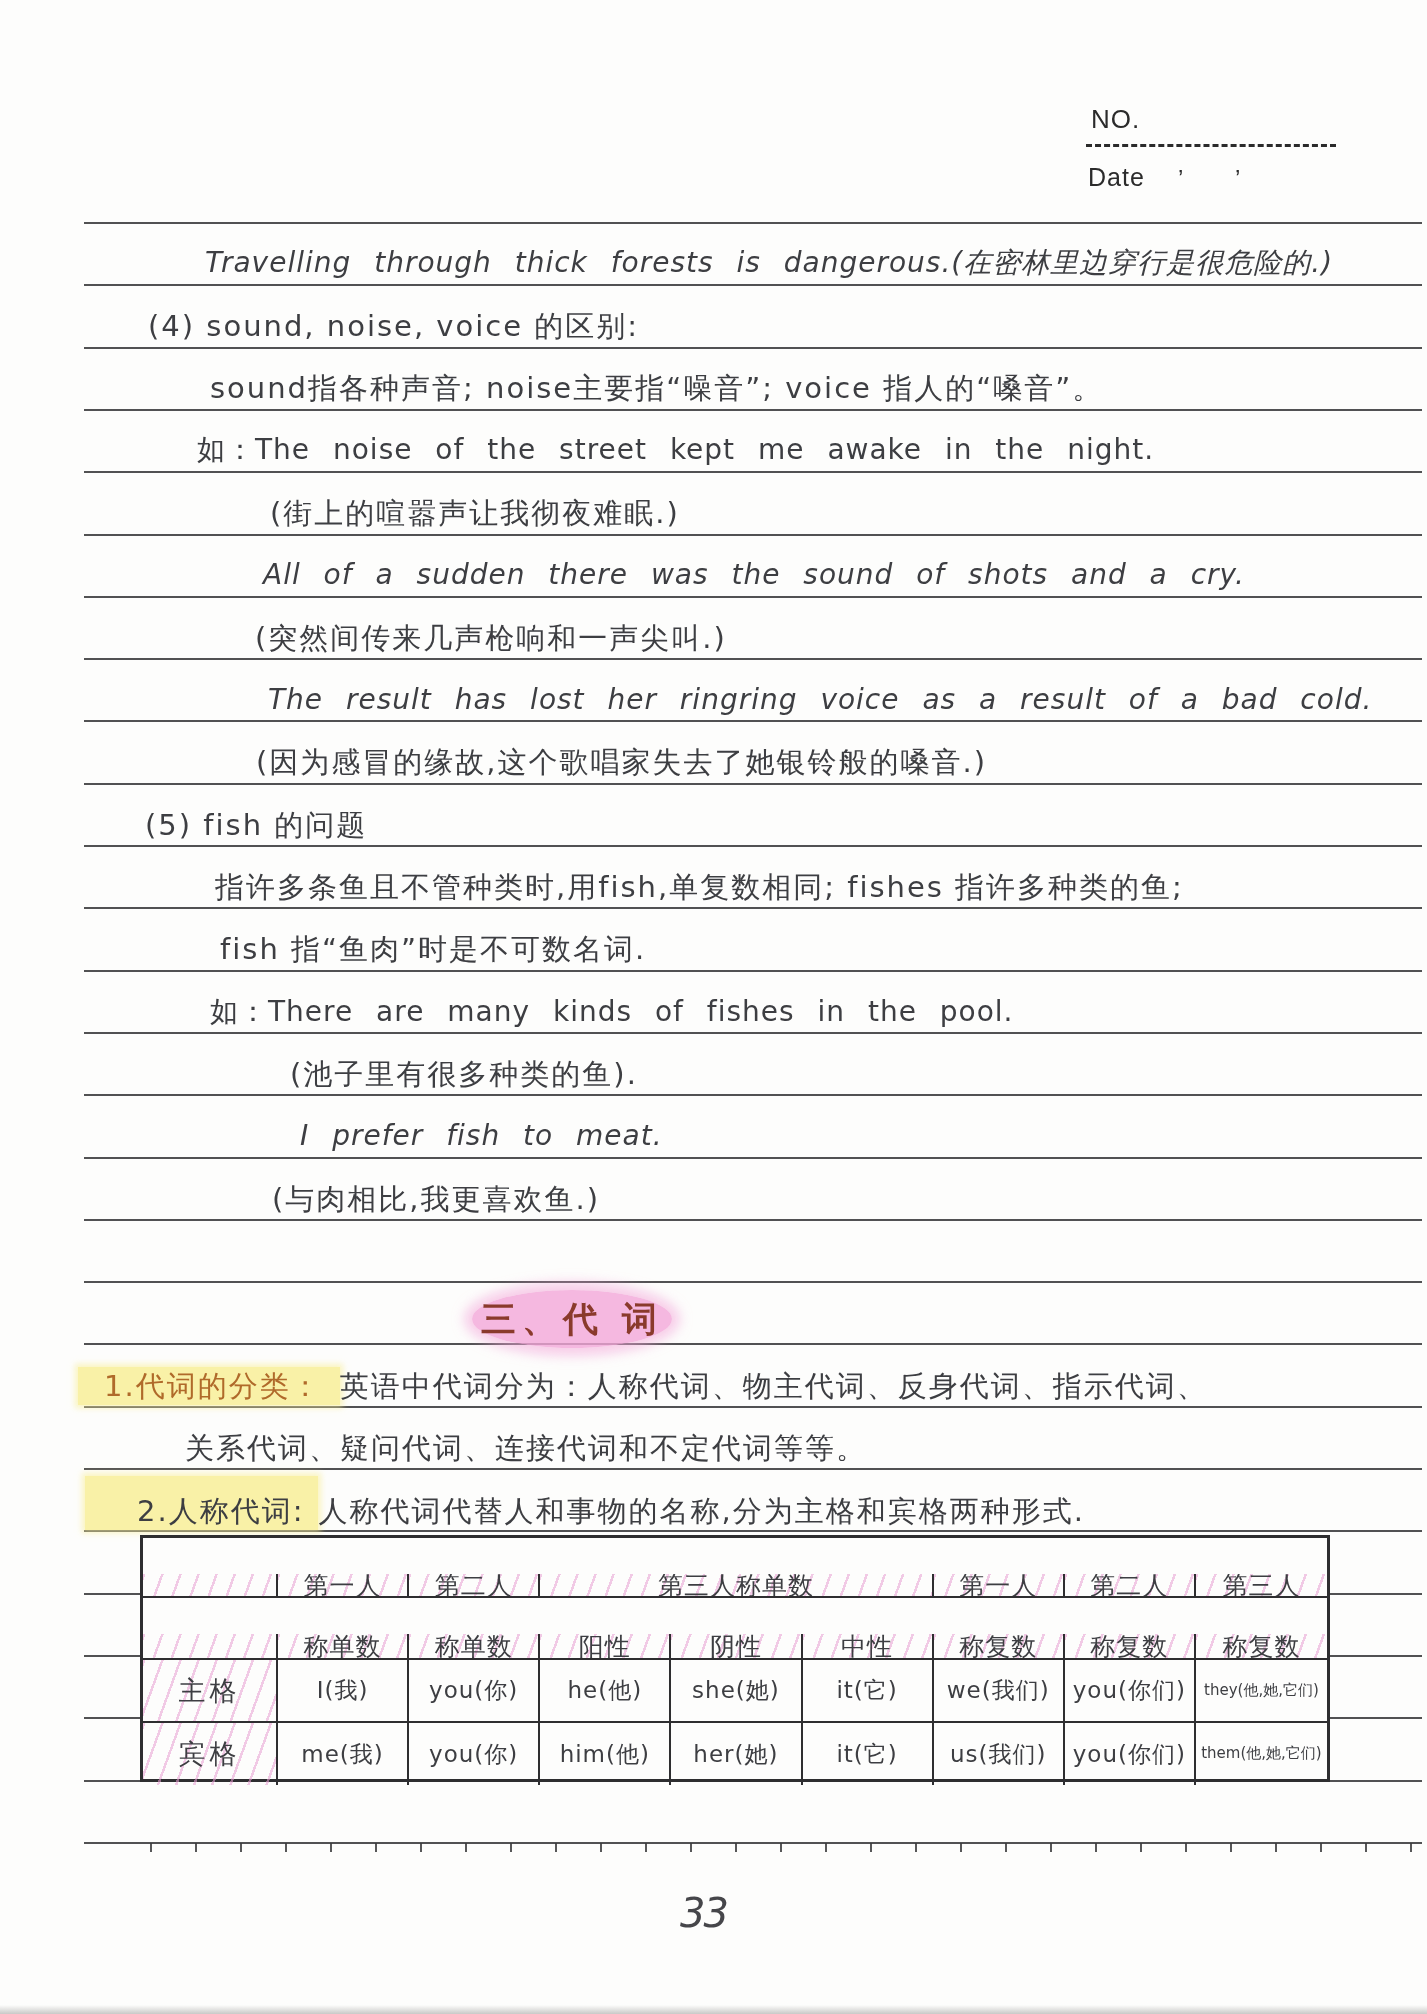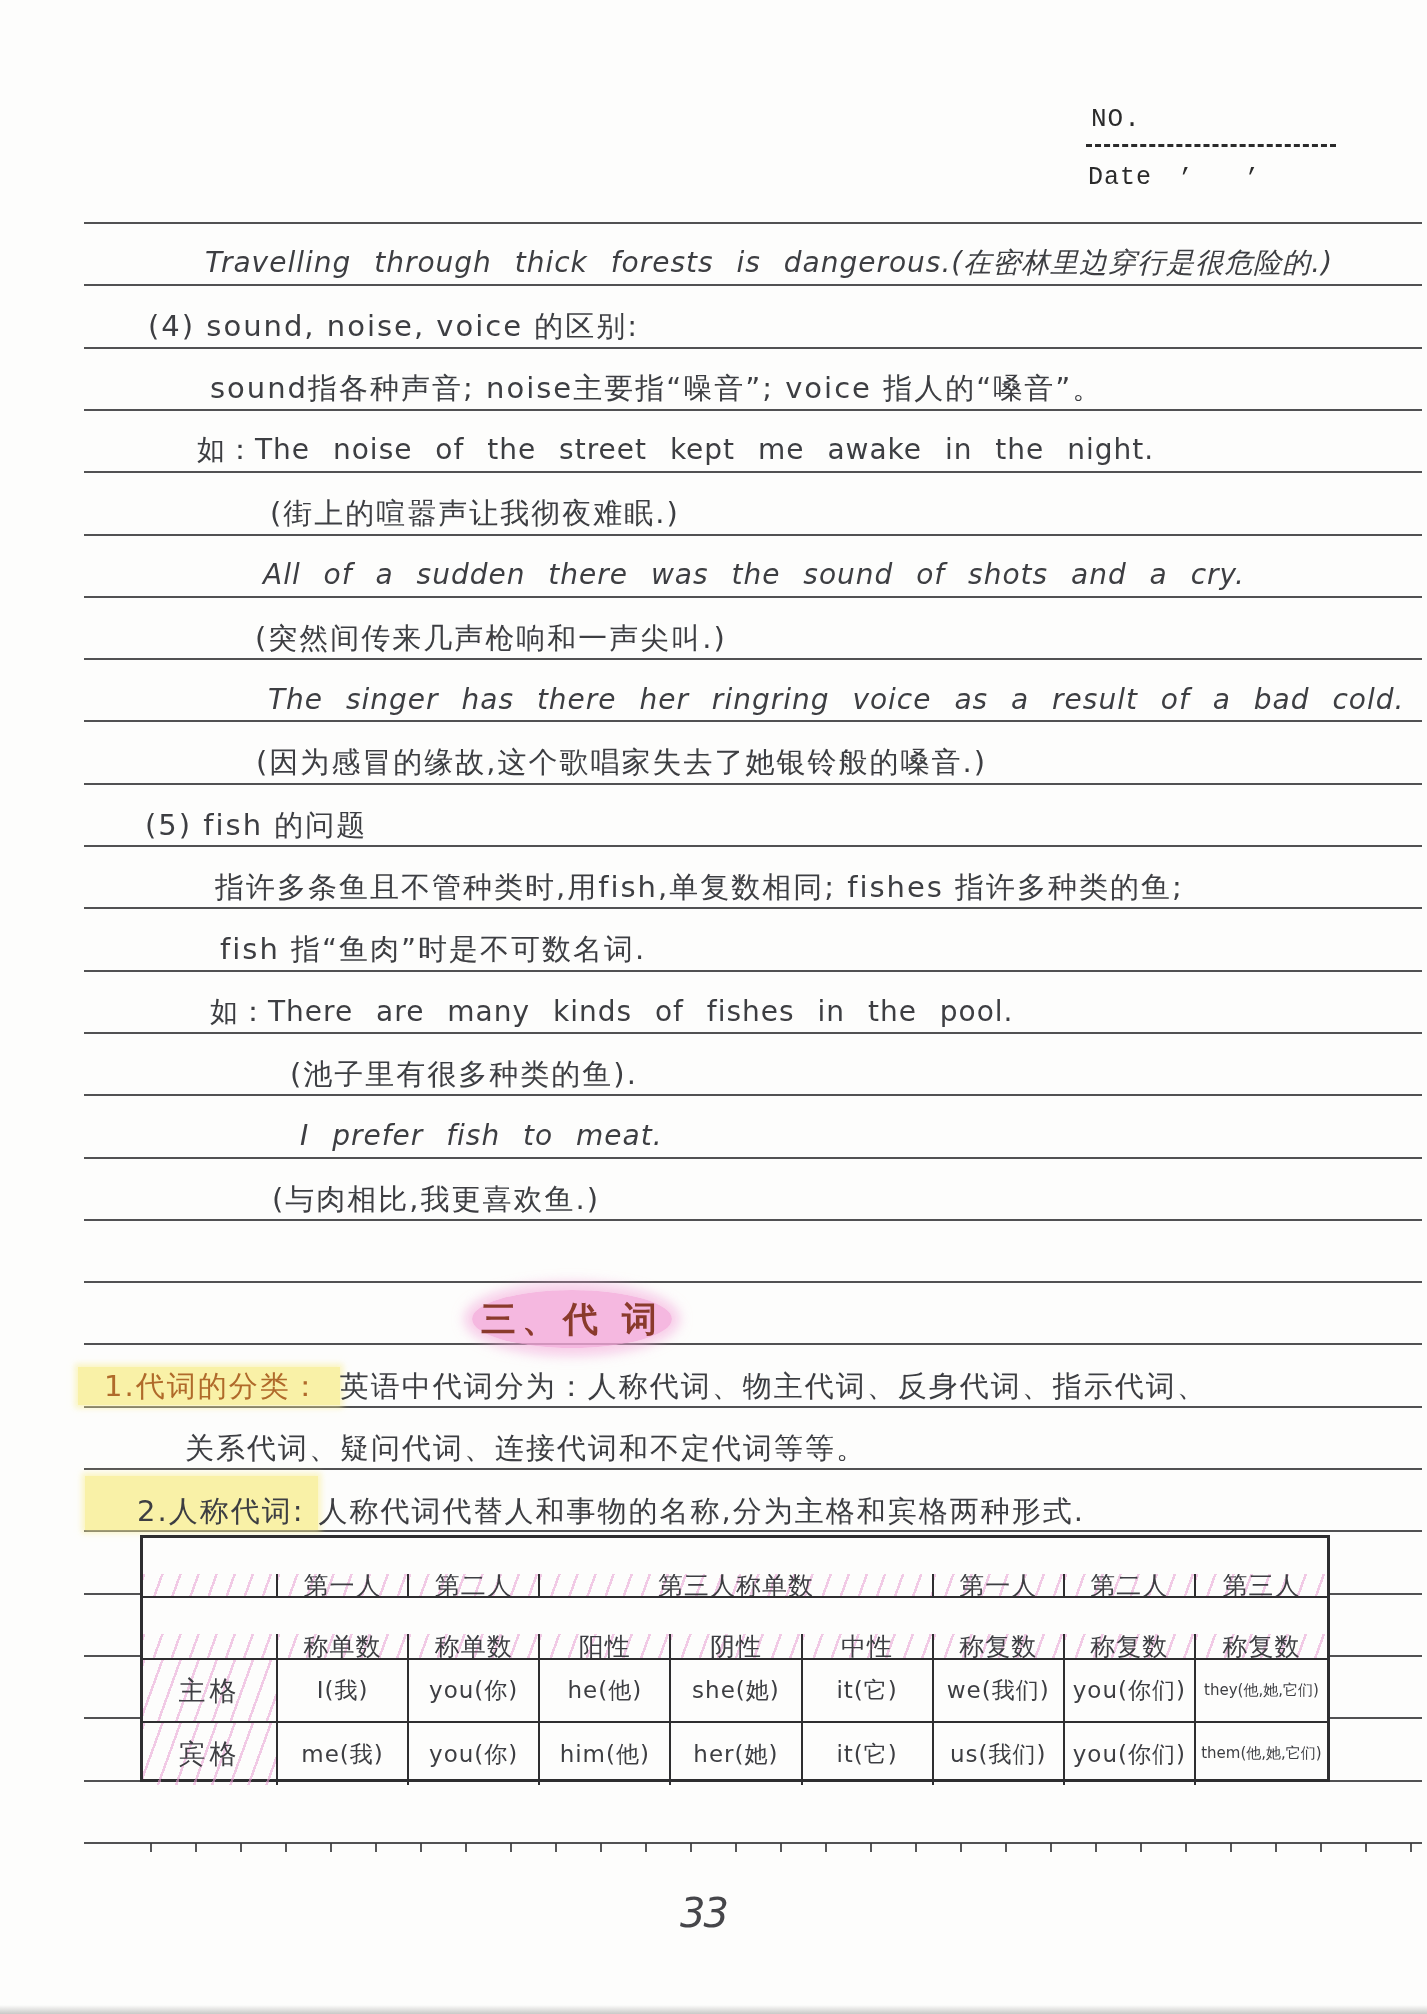--- a/index.html
+++ b/index.html
@@ -5,21 +5,21 @@
   html,body{margin:0;padding:0;background:#e8e8e6;}
   .page{
     position:relative;
     width:1427px;height:2014px;
     background:#fdfdfc;
     overflow:hidden;
     font-family:"DejaVu Sans",sans-serif;
     color:#3d3e42;
   }
   
-  .print{position:absolute;font-family:Liberation Mono, monospace;color:#2b2b2b;}
+  .print{position:absolute;font-family:Liberation Sans, sans-serif;color:#2b2b2b;}
   .no-label{left:1091px;top:104px;font-size:26px;letter-spacing:1px;}
   .dashed-line{position:absolute;left:1086px;top:144px;width:250px;border-top:3px dashed #2b2b2b;}
   .date-label{left:1088px;top:163px;font-size:25px;letter-spacing:1px;}
   .date-dots{left:1178px;top:165px;font-size:24px;letter-spacing:52px;color:#2b2b2b;}
   
   .rules{
     position:absolute;left:84px;top:222px;width:1338px;height:1624px;
     background:repeating-linear-gradient(to bottom,#3a3a3c 0 2px,transparent 2px 62.3px);
     opacity:.88;
   }
@@ -95,21 +95,21 @@
   <div class="rules"></div>
   <div class="rule-ticks"></div>
 
   <div class="hw en" style="left:205px;top:243px">Travelling through thick forests is dangerous.(在密林里边穿行是很危险的.)</div>
   <div class="hw" style="left:148px;top:306px">(4) sound, noise, voice 的区别:</div>
   <div class="hw" style="left:210px;top:368px">sound指各种声音; noise主要指“噪音”; voice 指人的“嗓音”。</div>
   <div class="hw en" style="left:197px;top:430px;font-style:normal">如：The noise of the street kept me awake in the night.</div>
   <div class="hw" style="left:270px;top:493px">(街上的喧嚣声让我彻夜难眠.)</div>
   <div class="hw en" style="left:263px;top:555px">All of a sudden there was the sound of shots and a cry.</div>
   <div class="hw" style="left:255px;top:618px">(突然间传来几声枪响和一声尖叫.)</div>
-  <div class="hw en" style="left:268px;top:680px">The singer has there her ringring voice as a result of a bad cold.</div>
+  <div class="hw en" style="left:268px;top:680px">The result has lost her ringring voice as a result of a bad cold.</div>
   <div class="hw" style="left:256px;top:742px">(因为感冒的缘故,这个歌唱家失去了她银铃般的嗓音.)</div>
   <div class="hw" style="left:145px;top:805px">(5) fish 的问题</div>
   <div class="hw" style="left:215px;top:867px">指许多条鱼且不管种类时,用fish,单复数相同; fishes 指许多种类的鱼;</div>
   <div class="hw" style="left:220px;top:929px">fish 指“鱼肉”时是不可数名词.</div>
   <div class="hw en" style="left:210px;top:992px;font-style:normal">如：There are many kinds of fishes in the pool.</div>
   <div class="hw" style="left:290px;top:1054px">(池子里有很多种类的鱼).</div>
   <div class="hw en" style="left:300px;top:1116px">I prefer fish to meat.</div>
   <div class="hw" style="left:272px;top:1179px">(与肉相比,我更喜欢鱼.)</div>
 
   <div class="heading-blob">

